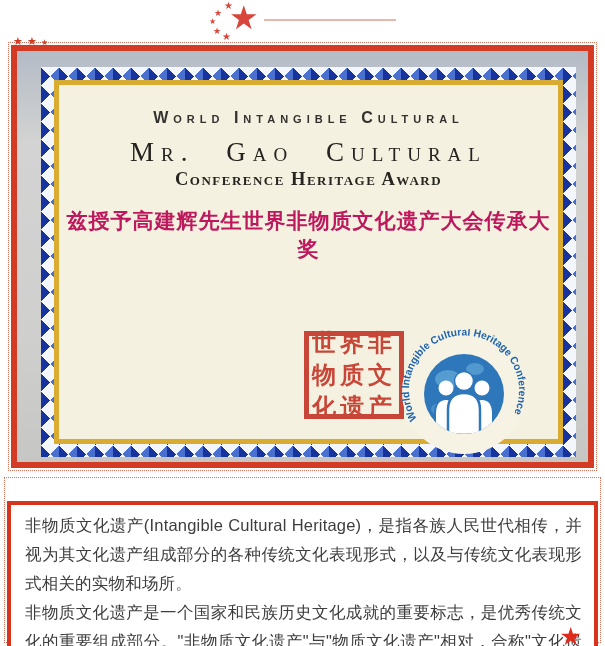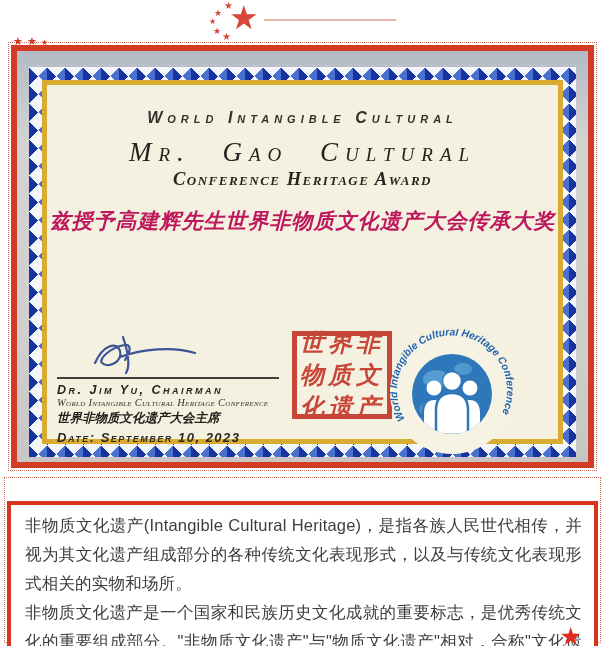--- a/index.html
+++ b/index.html
@@ -8,22 +8,22 @@
 
   
   .deco-star { position:absolute; color:#d8453a; line-height:1; }
   .deco-line { position:absolute; left:264px; top:19px; width:132px; height:2px; background:#e7b7ac; }
   .corner-star { position:absolute; color:#d23b24; line-height:1; z-index:5; }
 
   
   .cert-box { position:absolute; left:8px; top:42px; width:589px; height:429px;
               border:1px dotted #d2705c; padding:2px; background:#fff; }
   .cert-red { border:6px solid #d43b24; width:100%; height:100%; }
-  .photo { width:100%; height:100%; padding:16px 12px 5px 12px;
-           background:linear-gradient(180deg,#b4bbc6 0%,#d2d3d2 22%,#cfd0ce 70%,#c6c7c5 100%);font-style:italic; }
+  .photo { width:100%; height:100%; padding:16px 12px 5px 24px;
+           background:linear-gradient(180deg,#b4bbc6 0%,#d2d3d2 22%,#cfd0ce 70%,#c6c7c5 100%); }
   .frame { width:100%; height:100%; padding:13px;
            background:repeating-conic-gradient(from 45deg,#4a70cf 0% 25%,#f3f6fb 25% 50%,#16339e 50% 75%,#f3f6fb 75% 100%);
            background-size:18px 18px; }
   .gold { width:100%; height:100%; border:5px solid #d9ab30; background:#f4f1e0;
           position:relative; text-align:center; color:#2f2e2a; }
 
   .cert-title { margin-top:22px; font-size:16px; font-weight:bold; letter-spacing:5px;
                 font-variant:small-caps; line-height:22px; color:#33322e; }
   .awarded-to { margin-top:24px; font-size:11px; font-weight:bold; letter-spacing:3.5px;
                 font-variant:small-caps; color:#3a3935; }
@@ -89,32 +89,20 @@
           <div class="gold">
 
             <div class="cert-title">
               <div>World Intangible Cultural</div>
             </div>
 
             <div class="recipient">Mr. Gao Cultural</div>
             <div class="award-line">Conference Heritage Award</div>
             <div class="cn-award">兹授予高建辉先生世界非物质文化遗产大会传承大奖</div>
 
-            <div class="sig-block">
-              <svg class="sig-scribble" width="130" height="52" viewBox="0 0 130 52">
-                <path d="M8 36 C 16 18, 30 14, 33 24 C 36 34, 22 42, 15 36 C 11 32, 24 20, 38 18 C 46 17, 42 28, 38 33
-                         M 36 10 C 40 22, 44 38, 39 46
-                         M 33 30 C 55 22, 86 19, 108 26" fill="none" stroke="#3c5397" stroke-width="2.2" stroke-linecap="round"></path>
-              </svg>
-              <div class="sig-divider"></div>
-              <div class="sig-name">Dr. Jim Yu, Chairman</div>
-              <div class="sig-org">World Intangible Cultural Heritage Conference</div>
-              <div class="sig-org-cn">世界非物质文化遗产大会主席</div>
-              <div class="sig-date">Date: September 10, 2023</div>
-            </div>
 
             <div class="seal">
               <div class="seal-text">世界非物质文化遗产</div>
             </div>
 
             <svg class="logo" viewBox="0 0 126 126">
               <circle cx="63" cy="63" r="62" fill="#f6f3e4"></circle>
               <defs>
                 <path id="logoArc" d="M 16 90 A 55 55 0 1 1 110 90"></path>
                 <clipPath id="discClip">

